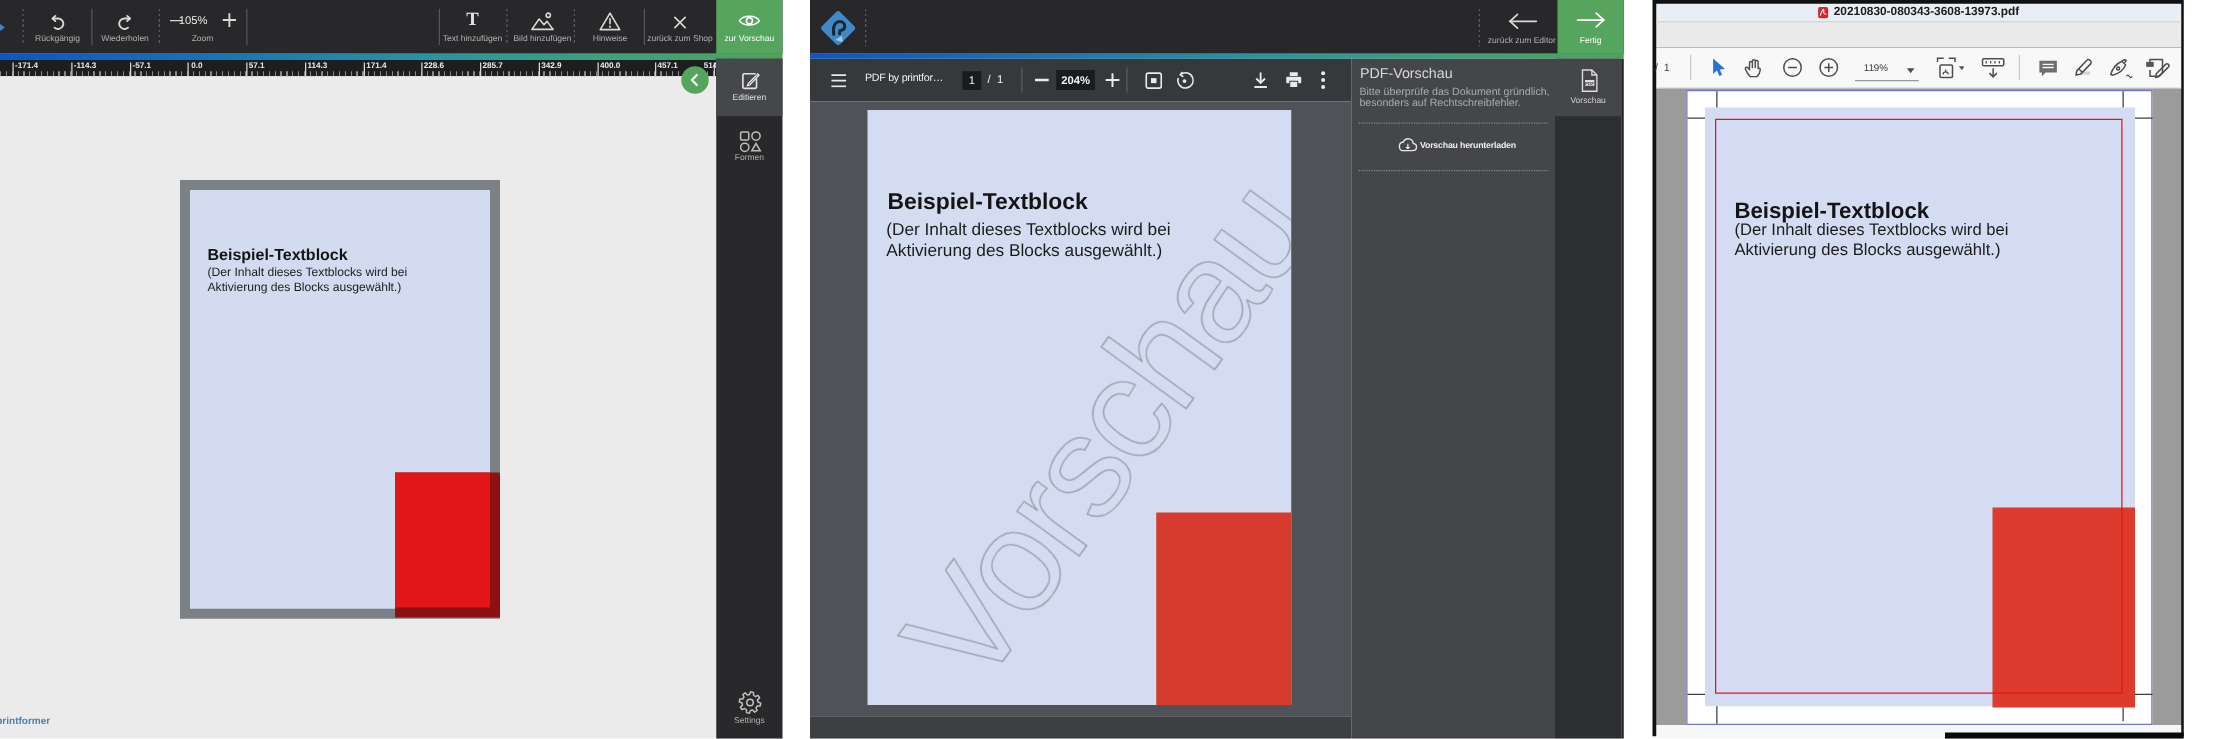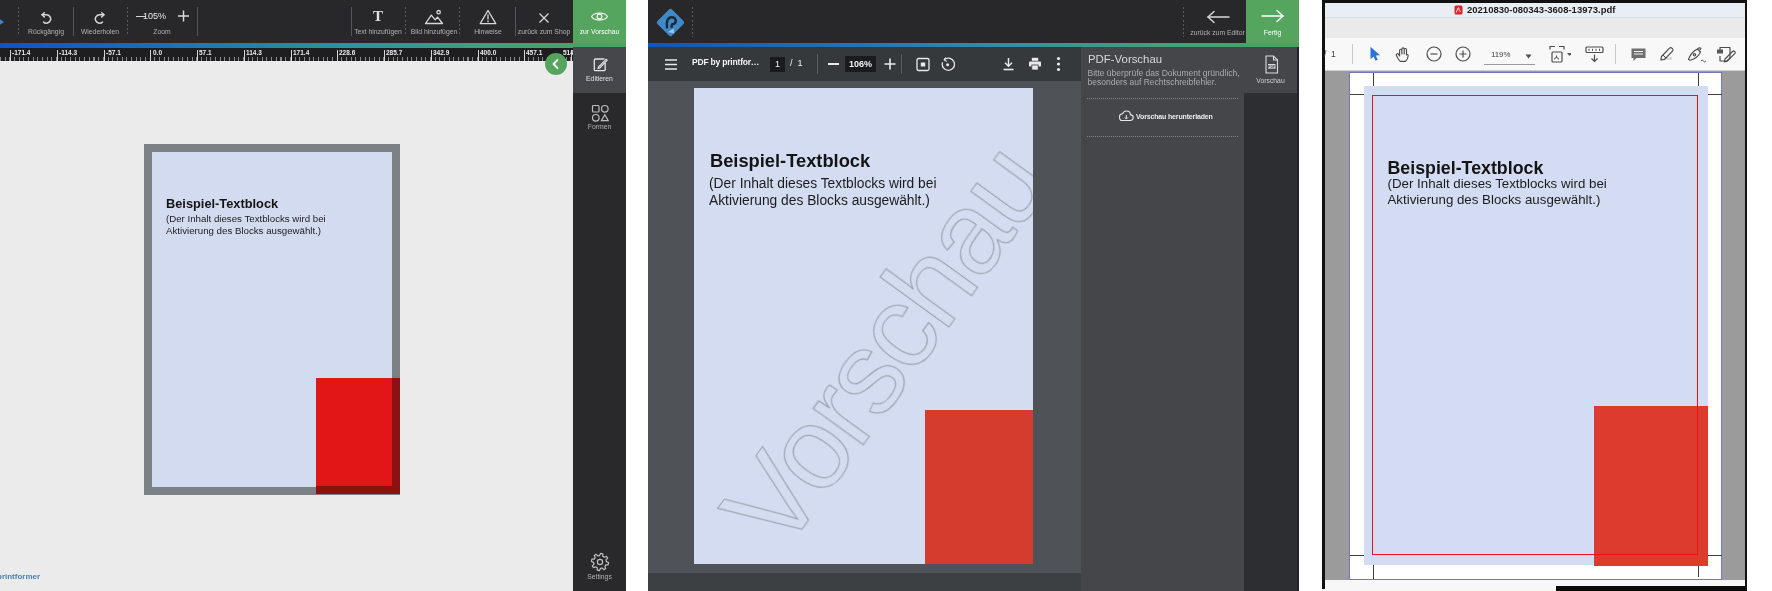--- a/index.html
+++ b/index.html
@@ -166,26 +166,26 @@
 <svg class="abs" style="left:1260px;top:9px;" width="26" height="14" viewBox="0 0 26 14">
     <g fill="none" stroke="#fff" stroke-width="1.4" stroke-linecap="round">
       <path d="M2 7 H23"></path>
       <path d="M17 1.5 L23 7 L17 12.5"></path>
     </g>
   </svg>
 <div class="lbl" style="left:1246px;top:29px;width:53px;color:#fff;">Fertig</div>
 <svg class="abs" style="left:665px;top:58.5px;" width="12" height="11" viewBox="0 0 12 11">
     <path d="M0 1 H12 M0 5.5 H12 M0 10 H12" stroke="#e8eaed" stroke-width="1.4"></path>
   </svg>
-<div class="abs" style="left:692px;top:57px;font-size:8.5px;font-weight:bold;letter-spacing:-0.2px;color:#f1f3f4;">PDF by printfor…</div>
+<div class="abs" style="left:692px;top:57px;font-size:8.5px;font-weight:normal;letter-spacing:-0.2px;color:#f1f3f4;">PDF by printfor…</div>
 <div class="abs" style="left:770px;top:56.5px;width:15px;height:15px;background:#191b1d;color:#f1f3f4;font-size:9px;text-align:center;line-height:15px;">1</div>
 <div class="abs" style="left:790px;top:58px;font-size:9px;color:#f1f3f4;">/&nbsp; 1</div>
 <div class="abs" style="left:817px;top:54px;height:20px;border-left:1px solid #5a5e61;"></div>
 <div class="abs" style="left:828px;top:63px;width:11px;height:1.6px;background:#e8eaed;"></div>
-<div class="abs" style="left:845px;top:56px;width:31px;height:16px;background:#191b1d;color:#f1f3f4;font-size:9px;font-weight:bold;text-align:center;line-height:16px;">106%</div>
+<div class="abs" style="left:845px;top:56px;width:31px;height:16px;background:#191b1d;color:#f1f3f4;font-size:9px;font-weight:bold;text-align:center;line-height:16px;">204%</div>
 <svg class="abs" style="left:884px;top:58px;" width="12" height="12" viewBox="0 0 12 12">
     <path d="M6 0.5 V11.5 M0.5 6 H11.5" stroke="#e8eaed" stroke-width="1.6"></path>
   </svg>
 <div class="abs" style="left:901px;top:54px;height:20px;border-left:1px solid #5a5e61;"></div>
 <svg class="abs" style="left:916px;top:57px;" width="14" height="15" viewBox="0 0 14 15">
     <g fill="none" stroke="#e8eaed" stroke-width="1.3">
       <rect x="1" y="1.5" width="12" height="12" rx="1.5"></rect>
       <rect x="4.8" y="5.5" width="4.4" height="4" fill="#e8eaed" stroke="none"></rect>
     </g>
   </svg>

